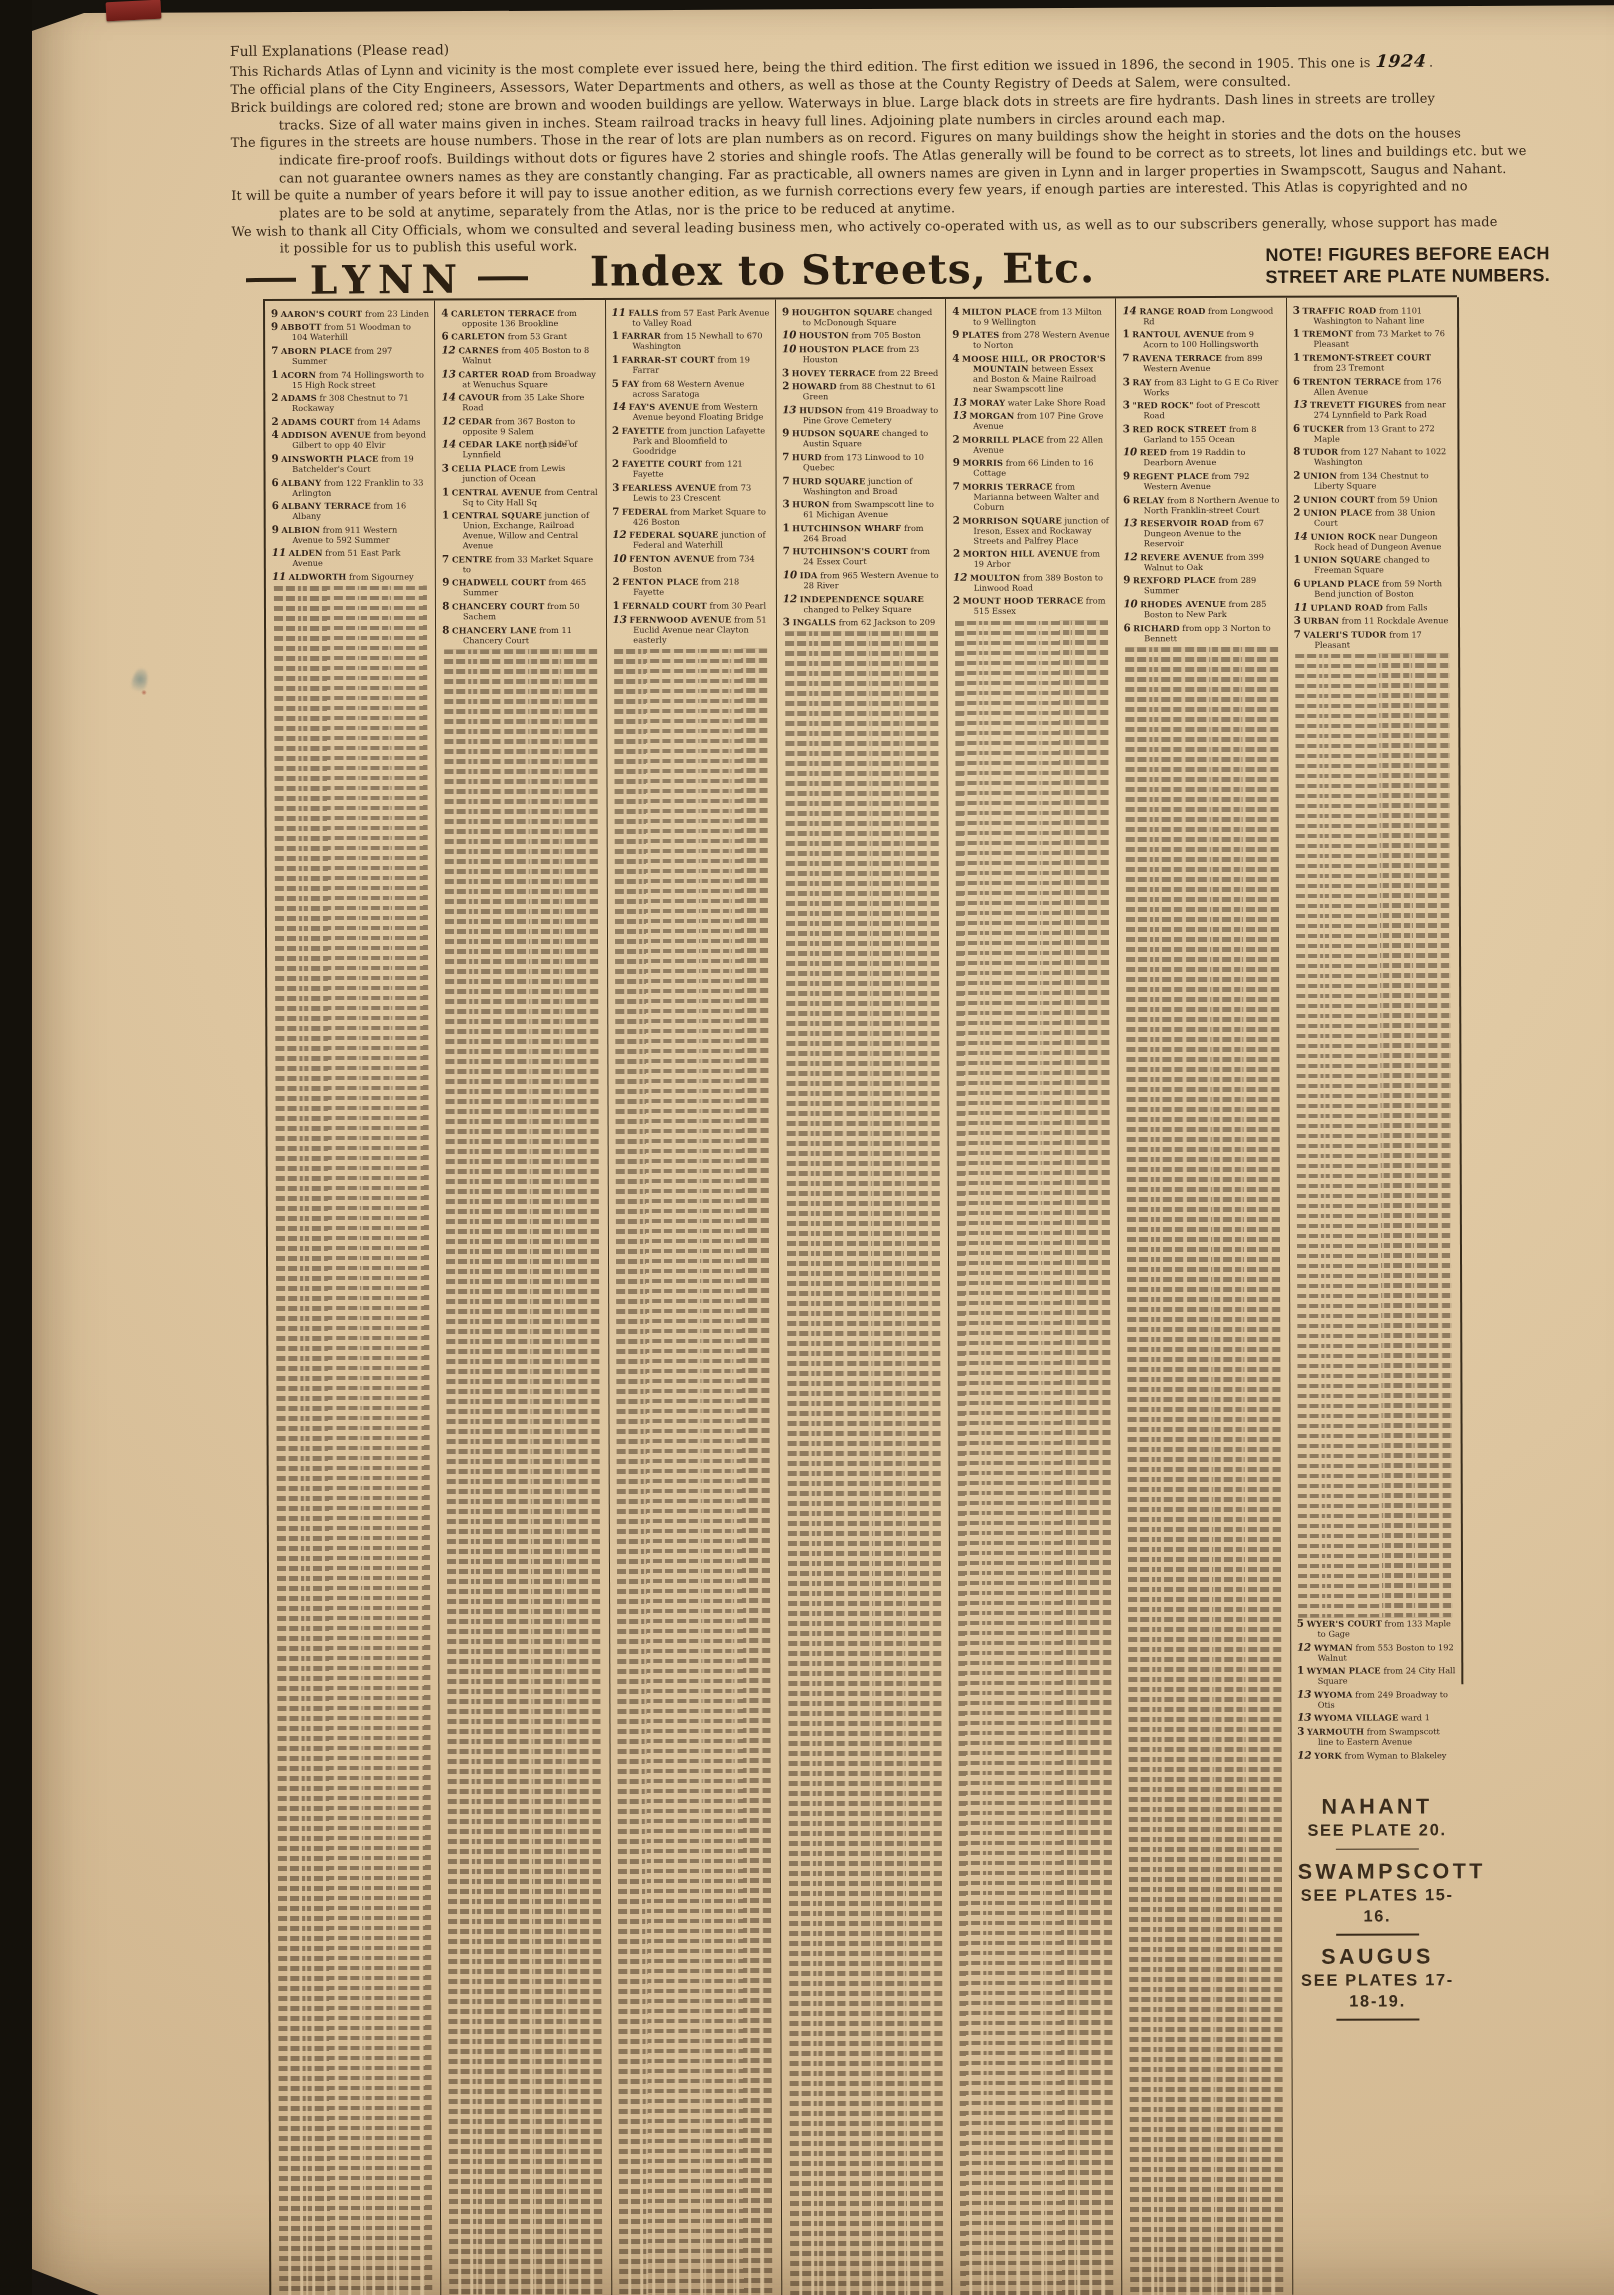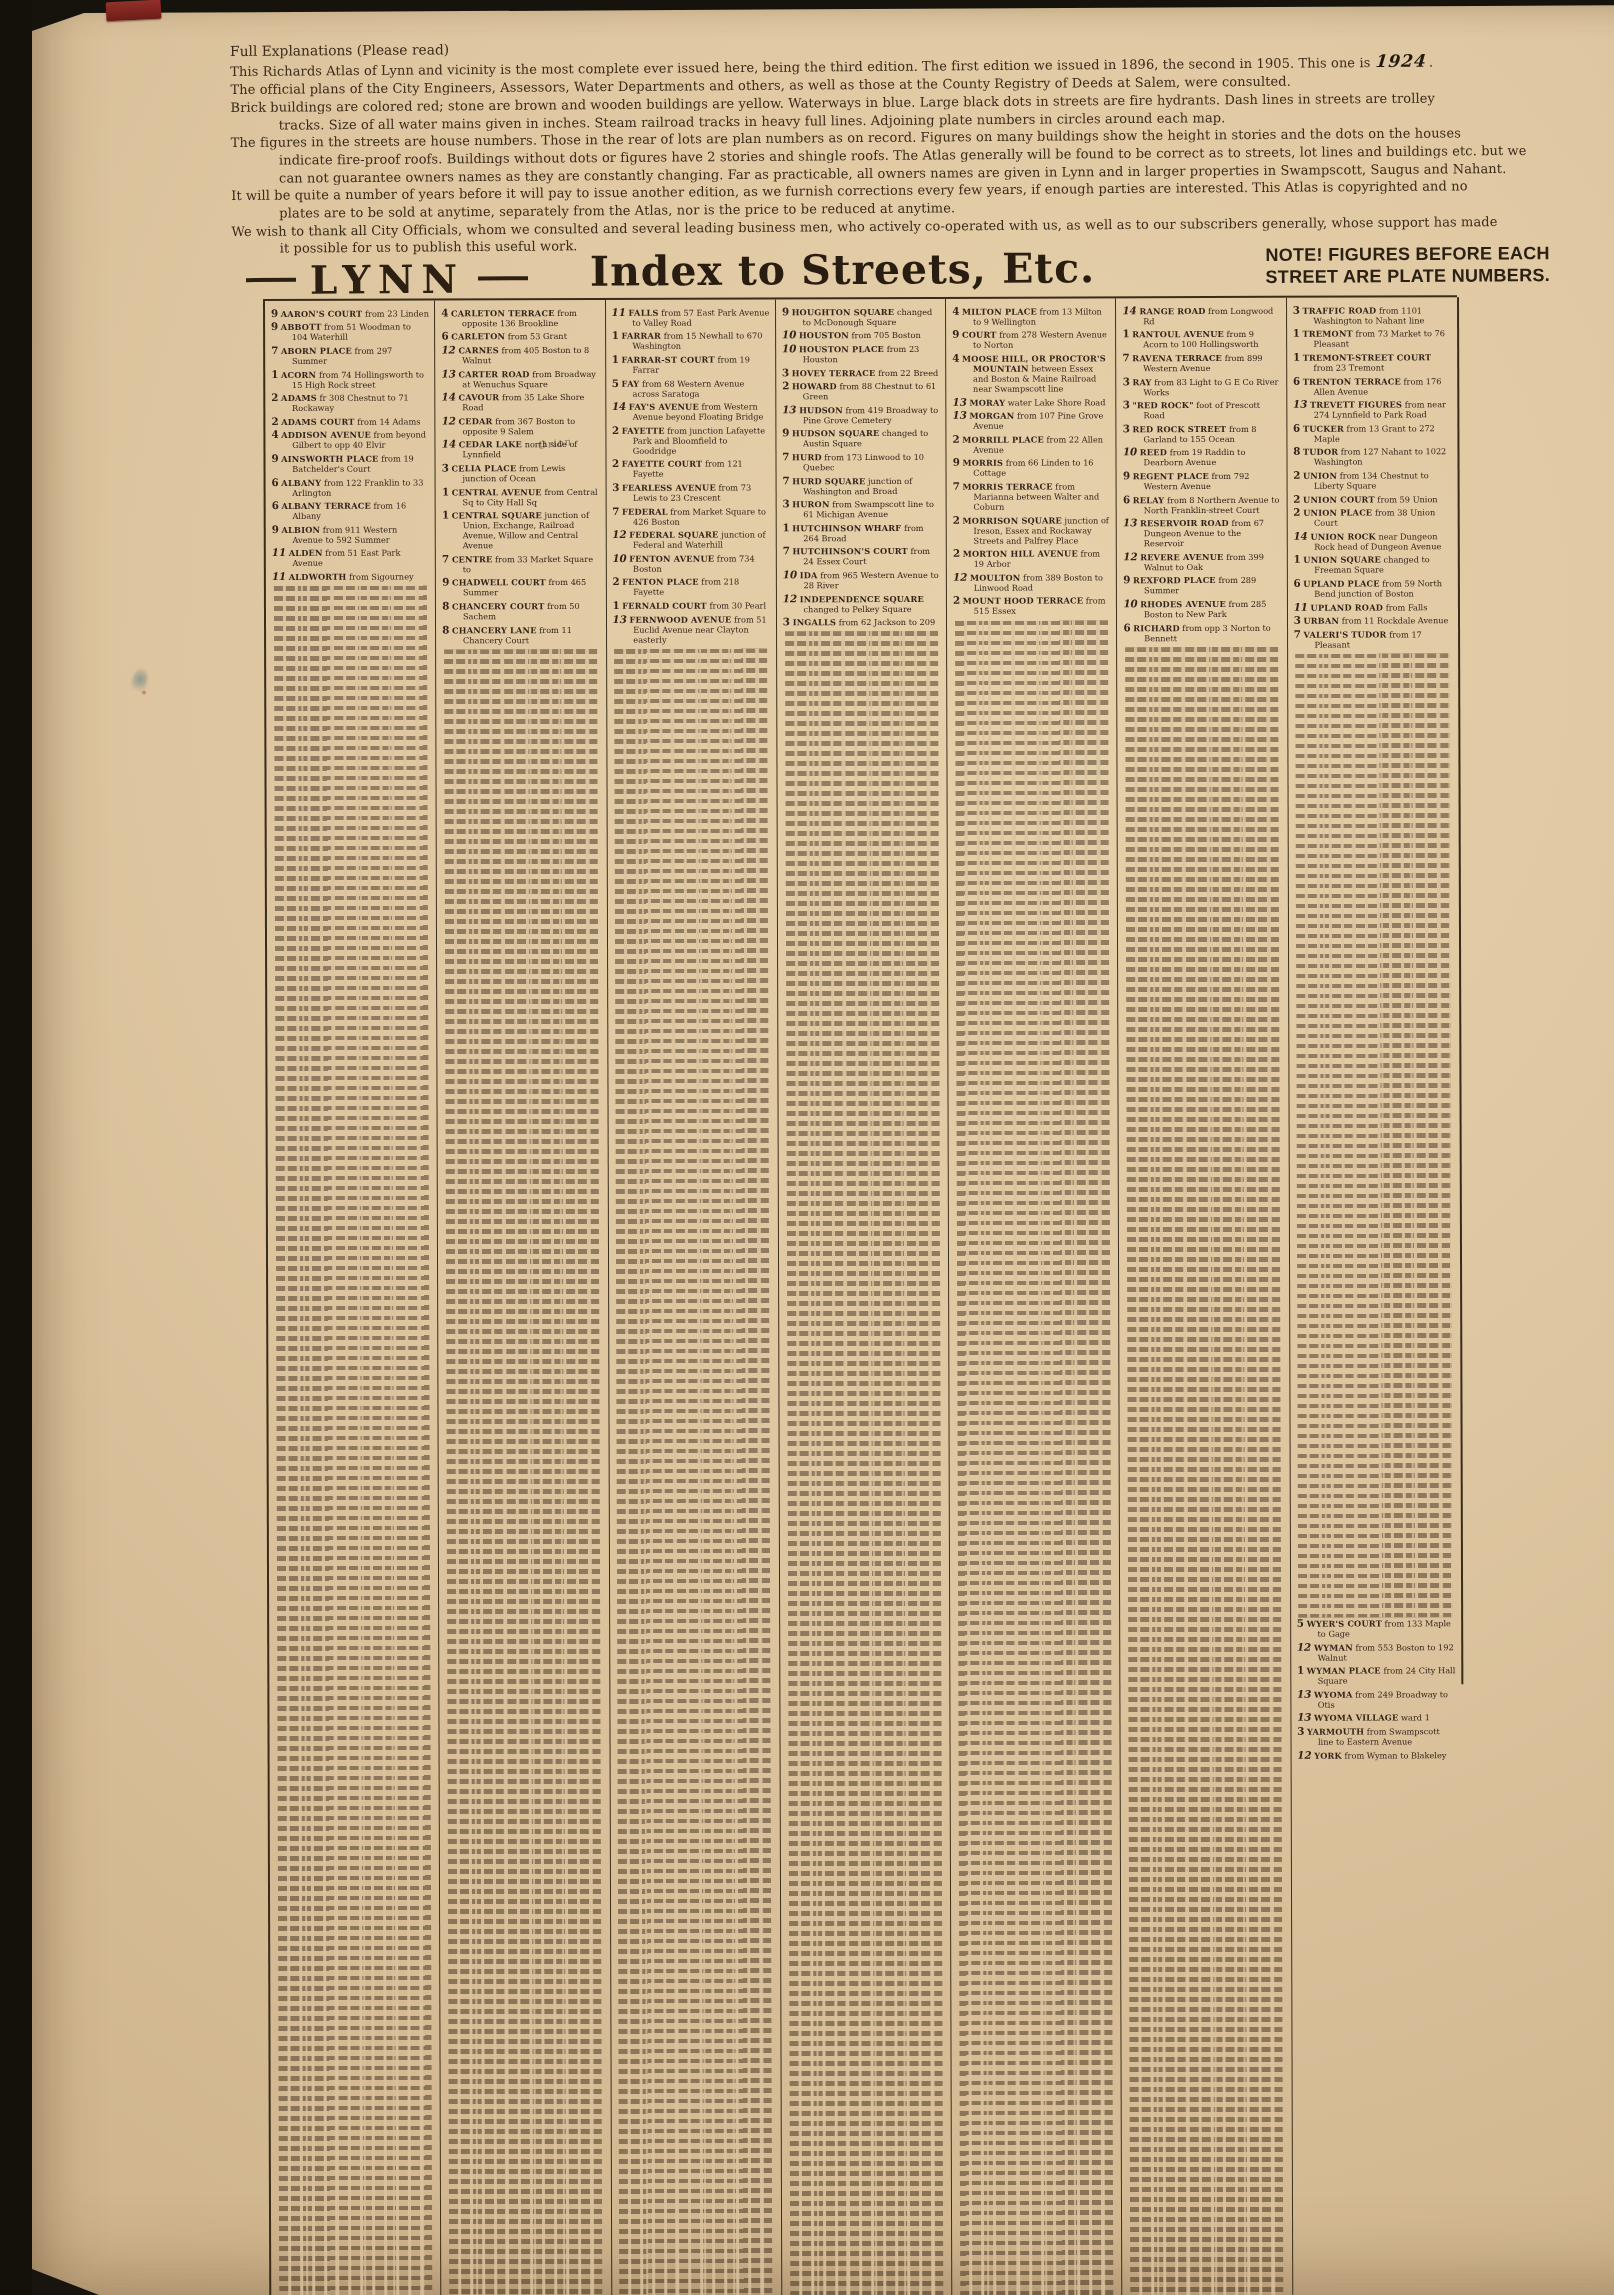--- a/index.html
+++ b/index.html
@@ -179,21 +179,21 @@
         <div class="entry"><span class="plate">3</span><span class="sname">HURON</span><span> from Swampscott line to 61 Michigan Avenue</span></div>
         <div class="entry"><span class="plate">1</span><span class="sname">HUTCHINSON WHARF</span><span> from 264 Broad</span></div>
         <div class="entry"><span class="plate">7</span><span class="sname">HUTCHINSON'S COURT</span><span> from 24 Essex Court</span></div>
         <div class="entry"><span class="plate plate-hand">10</span><span class="sname">IDA</span><span> from 965 Western Avenue to 28 River</span></div>
         <div class="entry"><span class="plate plate-hand">12</span><span class="sname">INDEPENDENCE SQUARE</span><span> changed to Pelkey Square</span></div>
         <div class="entry"><span class="plate">3</span><span class="sname">INGALLS</span><span> from 62 Jackson to 209</span></div>
         <div class="filler"></div>
       </div>
       <div class="col">
         <div class="entry"><span class="plate">4</span><span class="sname">MILTON PLACE</span><span> from 13 Milton to 9 Wellington</span></div>
-        <div class="entry"><span class="plate">9</span><span class="sname">COURT</span><span> from 278 Western Avenue to Norton</span></div>
+        <div class="entry"><span class="plate">9</span><span class="sname">PLATES</span><span> from 278 Western Avenue to Norton</span></div>
         <div class="entry"><span class="plate">4</span><span class="sname">MOOSE HILL, OR PROCTOR'S MOUNTAIN</span><span> between Essex and Boston &amp; Maine Railroad near Swampscott line</span></div>
         <div class="entry"><span class="plate plate-hand">13</span><span class="sname">MORAY</span><span> water Lake Shore Road</span></div>
         <div class="entry"><span class="plate plate-hand">13</span><span class="sname">MORGAN</span><span> from 107 Pine Grove Avenue</span></div>
         <div class="entry"><span class="plate">2</span><span class="sname">MORRILL PLACE</span><span> from 22 Allen Avenue</span></div>
         <div class="entry"><span class="plate">9</span><span class="sname">MORRIS</span><span> from 66 Linden to 16 Cottage</span></div>
         <div class="entry"><span class="plate">7</span><span class="sname">MORRIS TERRACE</span><span> from Marianna between Walter and Coburn</span></div>
         <div class="entry"><span class="plate">2</span><span class="sname">MORRISON SQUARE</span><span> junction of Ireson, Essex and Rockaway Streets and Palfrey Place</span></div>
         <div class="entry"><span class="plate">2</span><span class="sname">MORTON HILL AVENUE</span><span> from 19 Arbor</span></div>
         <div class="entry"><span class="plate plate-hand">12</span><span class="sname">MOULTON</span><span> from 389 Boston to Linwood Road</span></div>
         <div class="entry"><span class="plate">2</span><span class="sname">MOUNT HOOD TERRACE</span><span> from 515 Essex</span></div>
@@ -234,18 +234,35 @@
         <div class="entry"><span class="plate">3</span><span class="sname">URBAN</span><span> from 11 Rockdale Avenue</span></div>
         <div class="entry"><span class="plate">7</span><span class="sname">VALERI'S TUDOR</span><span> from 17 Pleasant</span></div>
         <div class="filler fixed"></div>
         <div class="entry"><span class="plate">5</span><span class="sname">WYER'S COURT</span><span> from 133 Maple to Gage</span></div>
         <div class="entry"><span class="plate plate-hand">12</span><span class="sname">WYMAN</span><span> from 553 Boston to 192 Walnut</span></div>
         <div class="entry"><span class="plate">1</span><span class="sname">WYMAN PLACE</span><span> from 24 City Hall Square</span></div>
         <div class="entry"><span class="plate plate-hand">13</span><span class="sname">WYOMA</span><span> from 249 Broadway to Otis</span></div>
         <div class="entry"><span class="plate plate-hand">13</span><span class="sname">WYOMA VILLAGE</span><span> ward 1</span></div>
         <div class="entry"><span class="plate">3</span><span class="sname">YARMOUTH</span><span> from Swampscott line to Eastern Avenue</span></div>
         <div class="entry"><span class="plate plate-hand">12</span><span class="sname">YORK</span><span> from Wyman to Blakeley</span></div>
+        <div class="notices">
+          <div class="notice">
+            <div class="n-title">NAHANT</div>
+            <div class="n-line">SEE PLATE 20.</div>
+            <div class="n-rule"></div>
+          </div>
+          <div class="notice">
+            <div class="n-title">SWAMPSCOTT</div>
+            <div class="n-line">SEE PLATES 15-16.</div>
+            <div class="n-rule"></div>
+          </div>
+          <div class="notice">
+            <div class="n-title">SAUGUS</div>
+            <div class="n-line">SEE PLATES 17-18-19.</div>
+            <div class="n-rule"></div>
+          </div>
+        </div>
       </div>
     </div>
 
   <div class="hand-note">Orion</div>
 </div>
 
 
 </body></html>

